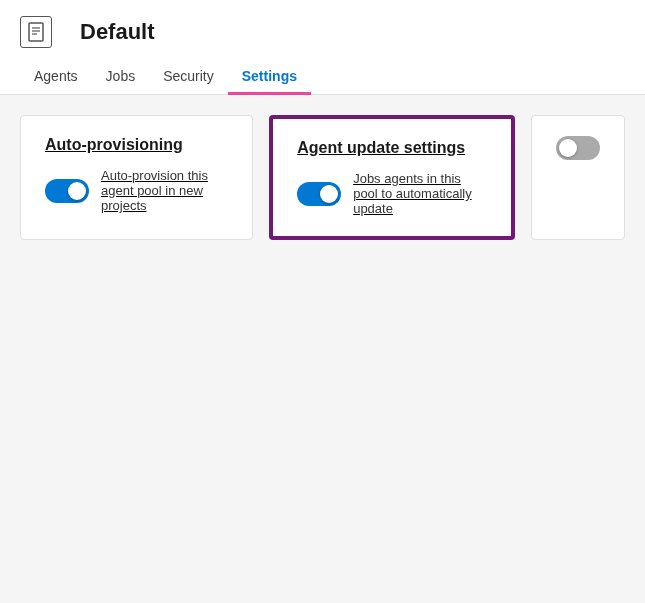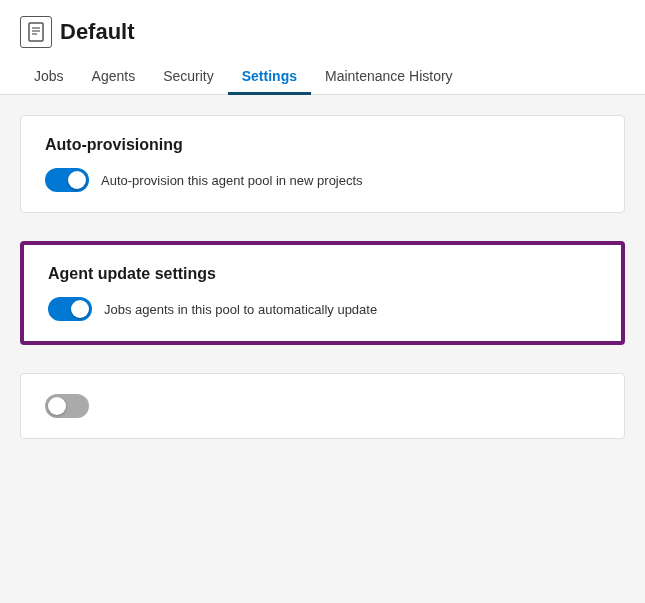--- a/index.html
+++ b/index.html
@@ -12,21 +12,21 @@
 
     .header {
       background: #fff;
       padding: 16px 20px 0 20px;
       border-bottom: 1px solid #e0e0e0;
     }
 
     .title-row {
       display: flex;
       align-items: center;
-      gap: 8px;
+      gap: 28px;
       margin-bottom: 12px;
     }
 
     .pool-icon {
       width: 32px;
       height: 32px;
       border: 1.5px solid #555;
       border-radius: 3px;
       display: flex;
       align-items: center;
@@ -52,29 +52,30 @@
       font-size: 14px;
       color: #444;
       cursor: pointer;
       border-bottom: 3px solid transparent;
       margin-bottom: -1px;
       white-space: nowrap;
     }
 
     .nav-tab.active {
       color: #0078d4;
-      border-bottom: 3px solid #0c4a6e;
+      border-bottom: 3px solid #ec4899;
       font-weight: 600;
     }
 
     .content {
       padding: 20px;
       display: flex;
-      flex-direction: column;
-      gap: 28px;
+      flex-direction: row;
+      gap: 16px;
+      text-decoration: underline;
     }
 
     .card {
       background: #fff;
       border: 1px solid #e0e0e0;
       border-radius: 4px;
       padding: 20px 24px;
     }
 
     .card.highlighted {
@@ -159,25 +160,24 @@
         <rect x="1" y="1" width="14" height="18" rx="1" stroke="#555" stroke-width="1.5" fill="none"></rect>
         <line x1="4" y1="6" x2="12" y2="6" stroke="#555" stroke-width="1.2"></line>
         <line x1="4" y1="9" x2="12" y2="9" stroke="#555" stroke-width="1.2"></line>
         <line x1="4" y1="12" x2="9" y2="12" stroke="#555" stroke-width="1.2"></line>
       </svg>
     </div>
     <span class="pool-title">Default</span>
   </div>
   <nav>
     <ul class="nav-tabs">
+      <li class="nav-tab">Agents</li>
       <li class="nav-tab">Jobs</li>
-      <li class="nav-tab">Agents</li>
       <li class="nav-tab">Security</li>
       <li class="nav-tab active">Settings</li>
-      <li class="nav-tab">Maintenance History</li>
     </ul>
   </nav>
 </div>
 
 <div class="content">
 
   <div class="card">
     <div class="card-title">Auto-provisioning</div>
     <div class="toggle-row">
       <label class="toggle">

